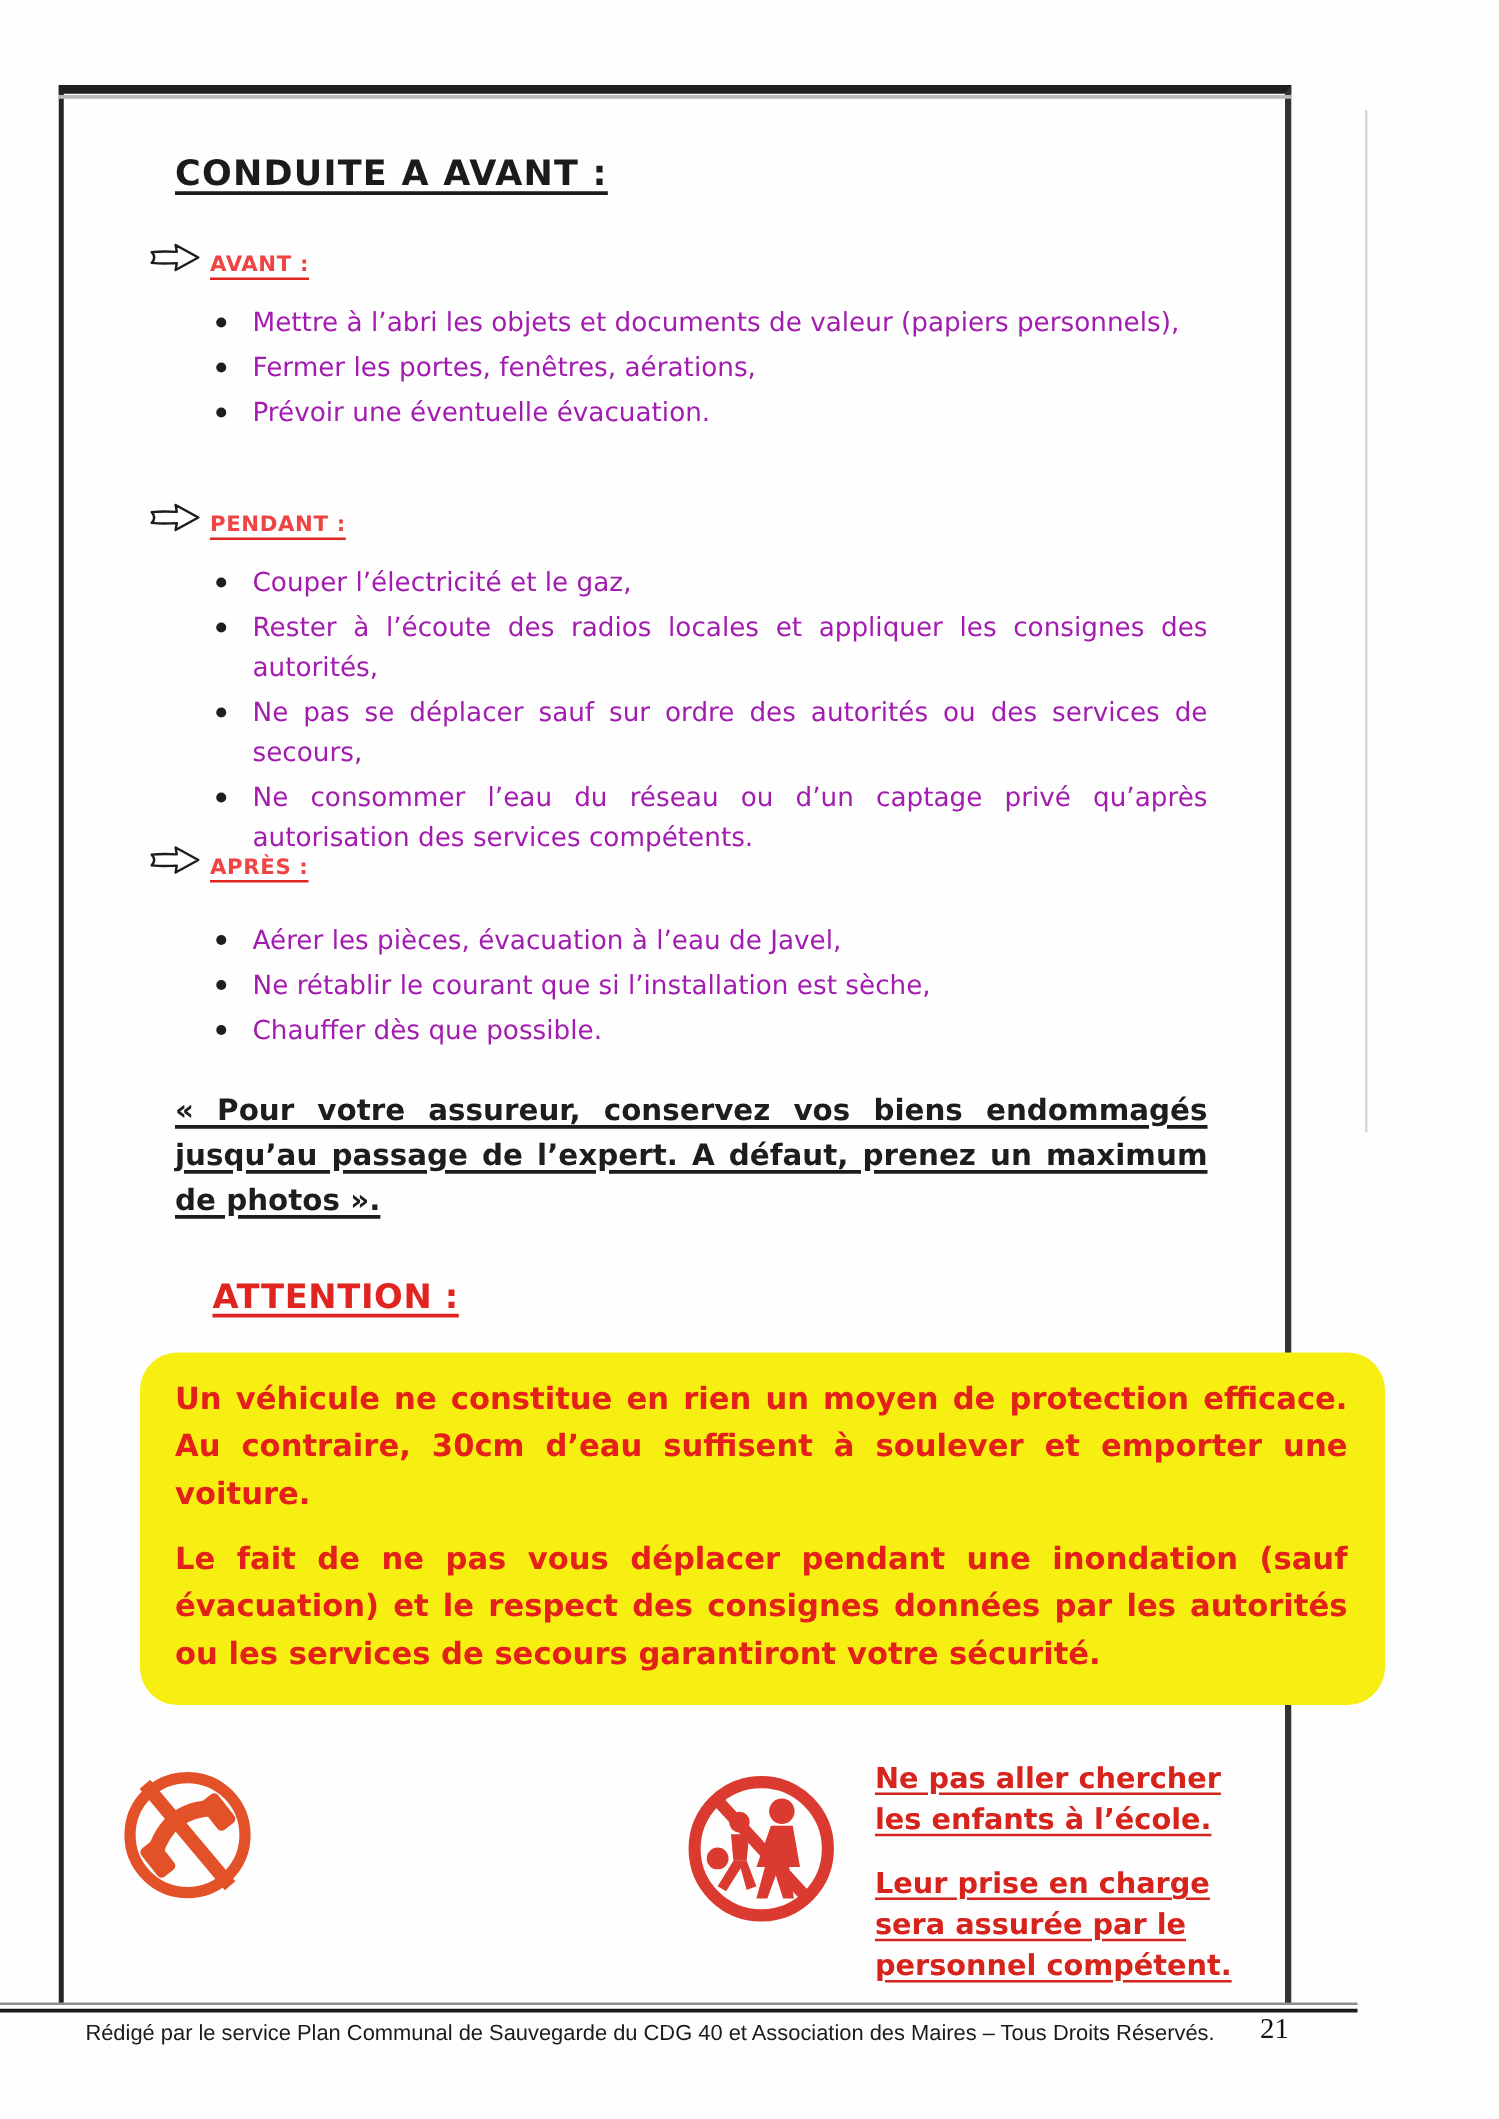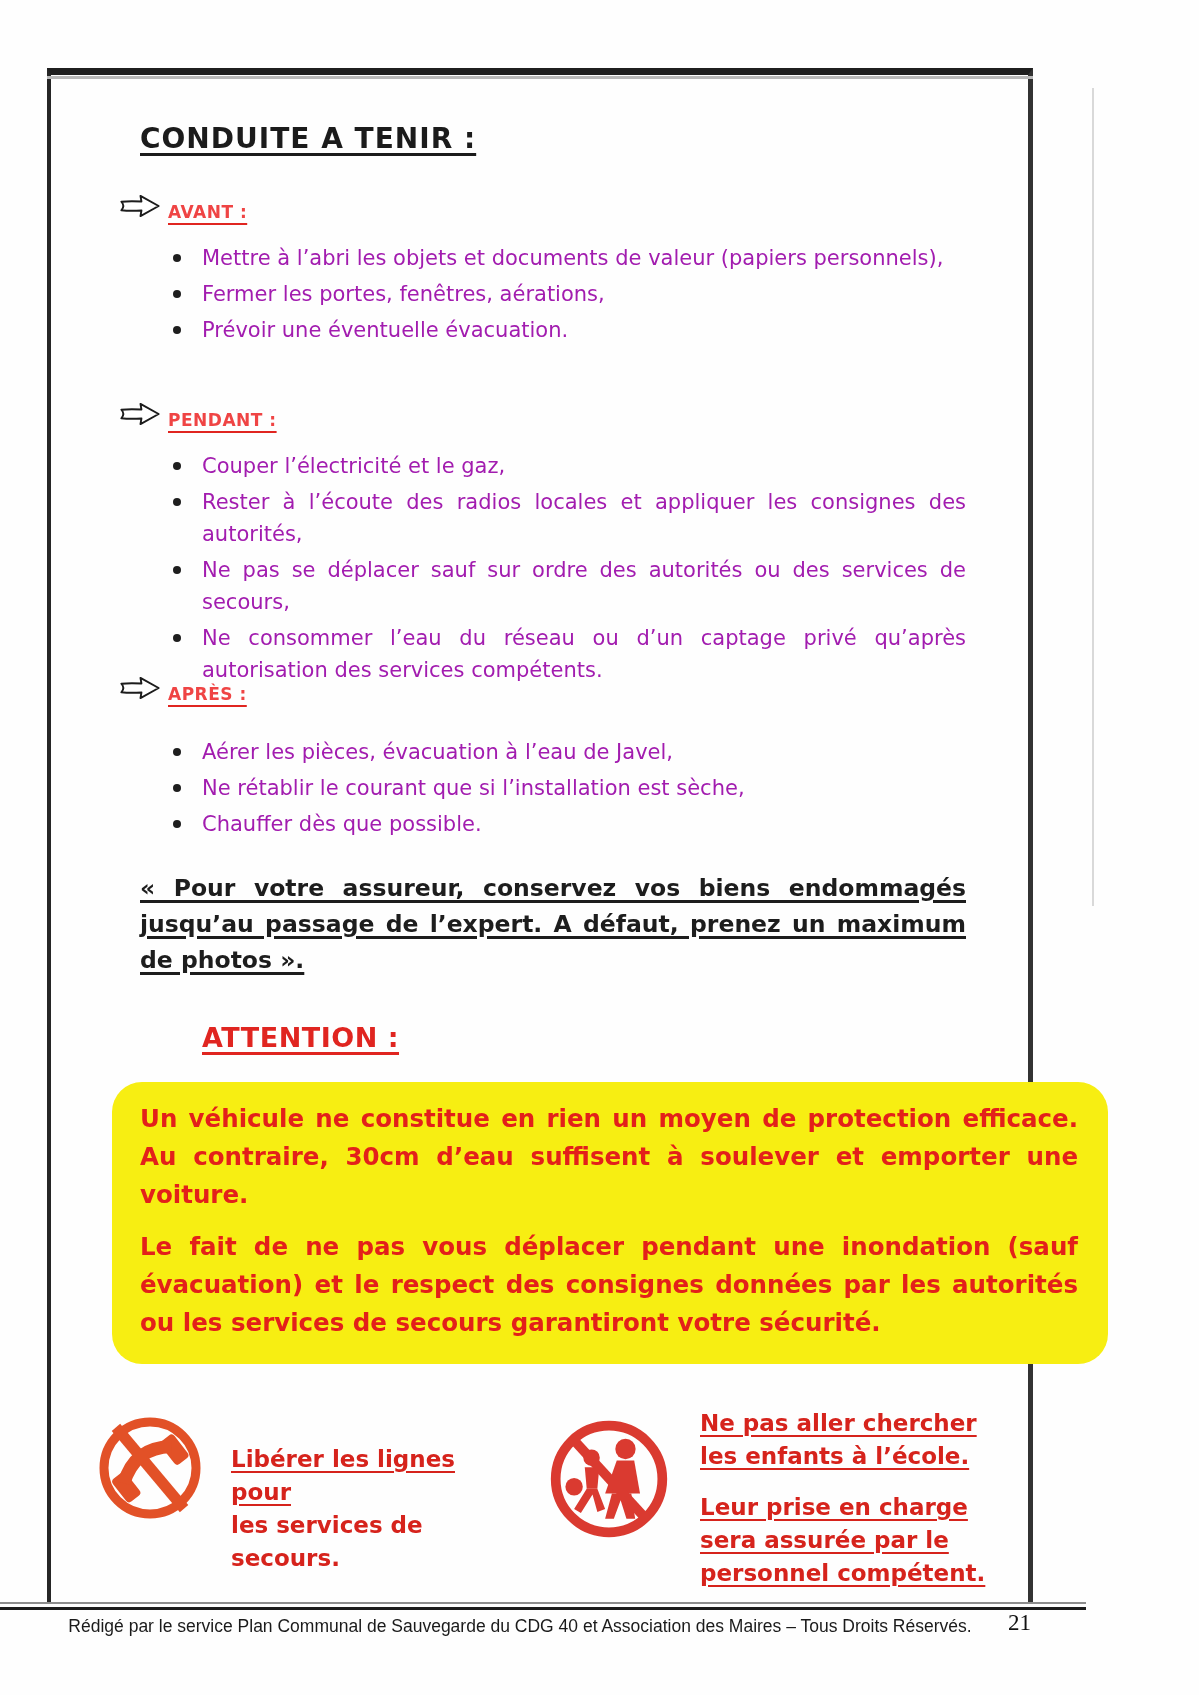--- a/index.html
+++ b/index.html
@@ -73,21 +73,21 @@
     position:absolute; left:140px; top:870px; width:826px;
     font-size:23.5px; font-weight:bold; line-height:36px;
     color:#1d1d1d; text-align:justify;
     text-decoration:underline; text-decoration-thickness:2.5px; text-underline-offset:4px;
   }
 
   .attention-heading {
     position:absolute; left:170px; top:1022px;
     font-size:27px; font-weight:bold; color:#e02520;
     letter-spacing:0.5px;
-    text-decoration:underline; text-decoration-thickness:2.5px; text-underline-offset:5px;margin-left:32px;
+    text-decoration:underline; text-decoration-thickness:2.5px; text-underline-offset:5px;
   }
 
   .warning-box {
     position:absolute; left:112px; top:1082px; width:996px;
     box-sizing:border-box;
     background:#f7ee12;
     border-radius:30px;
     padding:18px 30px 22px 28px;
   }
   .warning-box p {
@@ -129,21 +129,21 @@
     font-family:"Liberation Serif", serif;
     font-size:23px; color:#111;
   }
 </style>
 </head>
 <body>
 
 <div class="frame"></div>
 <div class="scan-edge"></div>
 
-<div class="doc-title">CONDUITE A TENIR :</div>
+<div class="doc-title">CONDUITE A AVANT :</div>
 
 <div class="section" id="section-avant">
   <div class="section-head">
     <span class="arrow-icon">
       <svg width="44" height="26" viewBox="0 0 46 26">
         <path d="M3.5 8.5 C10 7.8 17 7.8 24.5 8.3 L23.5 2.5 L42.5 13 L23.5 23.5 L24.5 17.7 C17 18.2 10 18.2 3.5 17.5 C6.2 14.6 6.2 11.4 3.5 8.5 Z" fill="#ffffff" stroke="#1c1c1c" stroke-width="2" stroke-linejoin="round"></path>
       </svg>
     </span>
     <span class="section-label">AVANT :</span>
   </div>
@@ -203,24 +203,20 @@
       <svg width="110" height="114" viewBox="0 0 110 110">
         <circle cx="55" cy="55" r="46" fill="none" stroke="#e25127" stroke-width="9"></circle>
         <g transform="rotate(-38 55 55)">
           <rect x="16" y="41" width="17" height="29" rx="4" fill="#e25127"></rect>
           <rect x="77" y="41" width="17" height="29" rx="4" fill="#e25127"></rect>
           <path d="M25 51 Q55 29 85 51" fill="none" stroke="#e25127" stroke-width="13"></path>
         </g>
         <rect x="49.5" y="2" width="11" height="106" transform="rotate(-40 55 55)" fill="#e25127"></rect>
       </svg>
     </span>
-    <div class="notice-text">
-      <div class="u">Libérer les lignes pour</div>
-      <div>les services de secours.</div>
-    </div>
   </div>
 
   <div class="notice notice-school">
     <span class="icon-wrap">
       <svg width="126" height="132" viewBox="0 0 130 130">
         <circle cx="65" cy="65" r="55" fill="none" stroke="#da3a30" stroke-width="10"></circle>
         <g fill="#da3a30">
           <circle cx="82" cy="34" r="10.5"></circle>
           <path d="M73 46 L91 46 L97 80 L61 80 Z"></path>
           <path d="M68 80 L61 106 L70 106 L77 87 L83 106 L92 106 L88 80 Z"></path>

